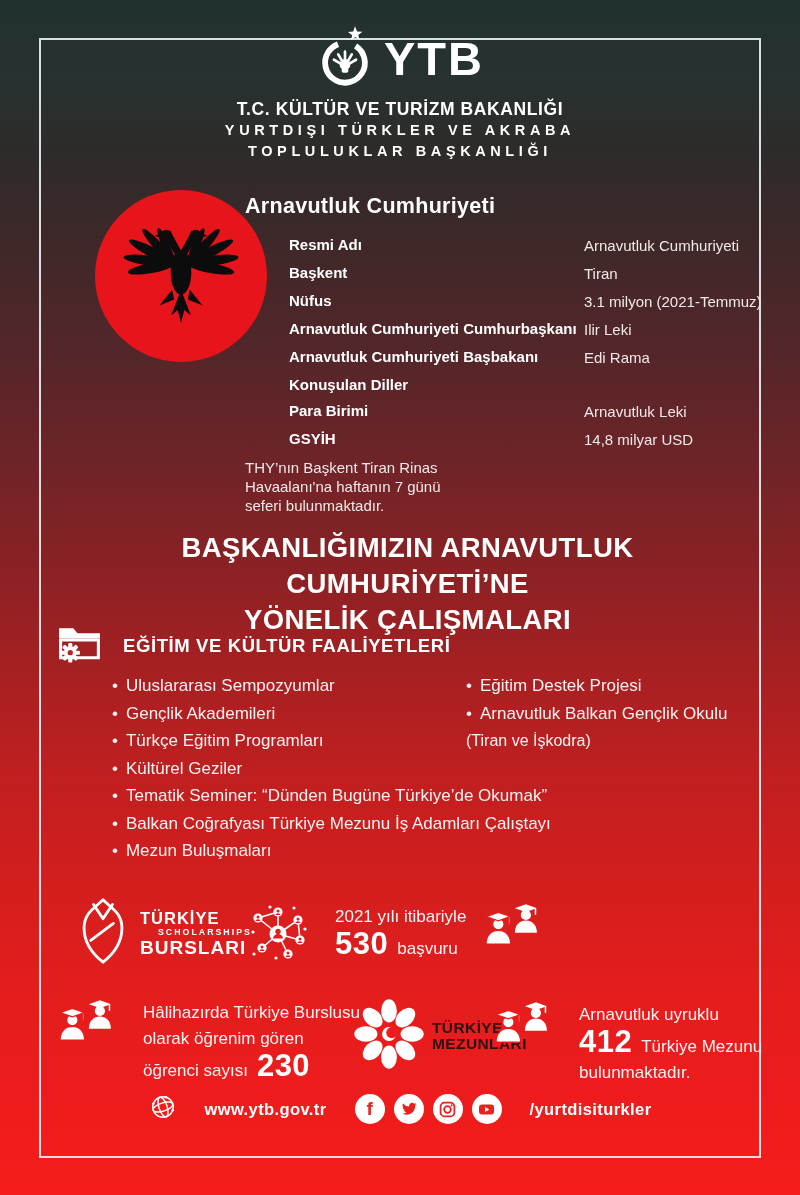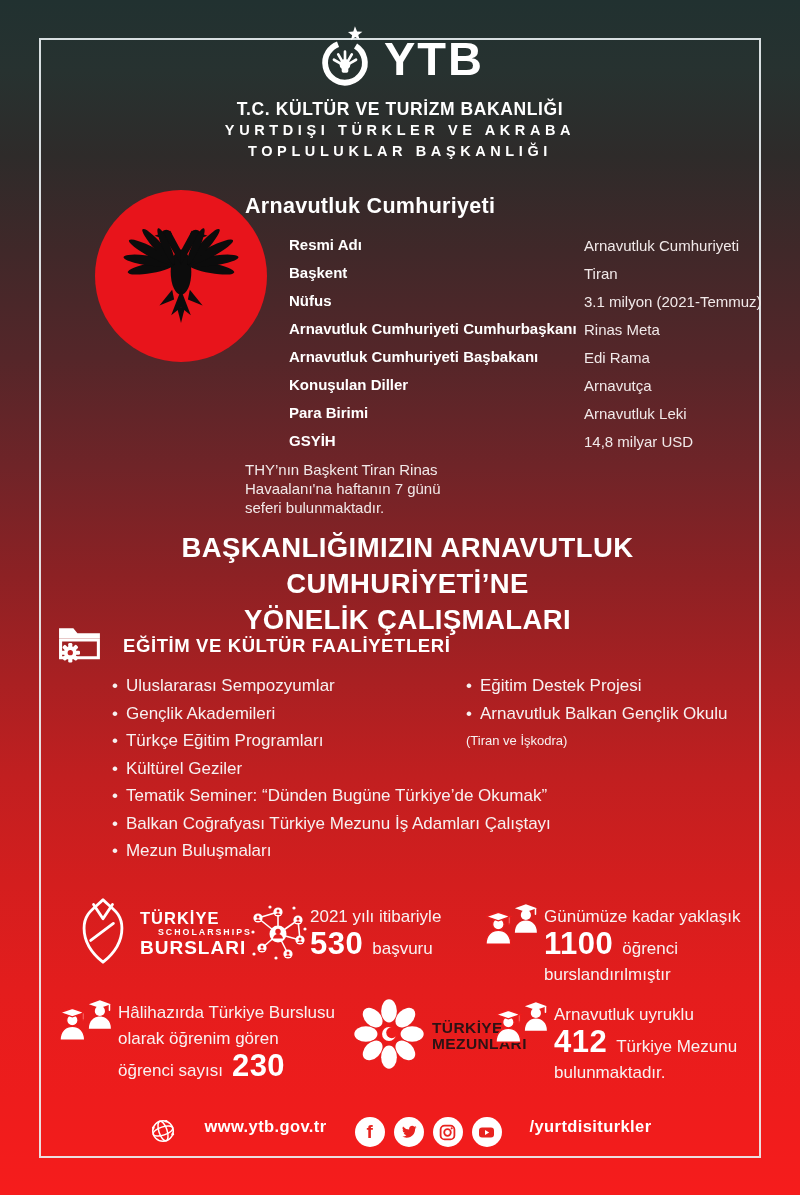--- a/index.html
+++ b/index.html
@@ -31,40 +31,40 @@
   
   .section-title{position:absolute;top:530px;left:70px;right:55px;text-align:center;
     font-weight:bold;font-size:27.5px;line-height:36px;letter-spacing:.4px;}
   
   .act-head{position:absolute;left:57px;top:623px;display:flex;align-items:center;gap:19px;}
   .act-head-label{font-size:18.5px;font-weight:bold;letter-spacing:.6px;text-align:right;}
   .bullets-left{position:absolute;left:112px;top:672px;}
   .bullets-right{position:absolute;left:466px;top:672px;}
   .bullet{font-size:17px;line-height:27.5px;color:#f7f1f1;}
   .bullet::before{content:"•";margin-right:8px;}
-  .note-line{font-size:13px;line-height:27.5px;color:#f7f1f1;}
+  .note-line{font-size:16px;line-height:27.5px;color:#f7f1f1;}
   
   .burslari-logo{position:absolute;left:74px;top:896px;display:flex;align-items:center;gap:8px;}
   .tb1{font-size:16.5px;font-weight:bold;letter-spacing:1px;line-height:17px;}
   .tb2{font-size:8.8px;font-weight:bold;letter-spacing:2px;line-height:11px;padding-left:18px;}
   .tb3{font-size:19px;font-weight:bold;letter-spacing:1px;line-height:19px;}
-  .stat{position:absolute;display:flex;gap:2px;align-items:flex-start;}
+  .stat{position:absolute;display:flex;gap:27px;align-items:flex-start;}
   .stat-a{left:248px;top:902px;}
   .stat-b{left:486px;top:902px;}
   .stat-c{left:60px;top:998px;}
   .stat-d{left:496px;top:1000px;}
   .stat-text{padding-top:2px;}
   .stat-line{font-size:17px;line-height:26px;color:#f8f2f2;}
   .numrow{display:flex;align-items:baseline;gap:9px;}
   .num{font-size:31px;font-weight:bold;line-height:28px;letter-spacing:.5px;}
   .mezunlar-logo{position:absolute;left:352px;top:997px;display:flex;align-items:center;gap:6px;}
   .mez-text{color:#2d1214;font-weight:bold;font-size:15.5px;line-height:16.5px;letter-spacing:.4px;}
   
-  .footer{position:absolute;top:1117px;left:0;right:0;display:flex;
-    justify-content:center;gap:28px;}
+  .footer{position:absolute;top:1093px;left:0;right:0;display:flex;
+    justify-content:center;align-items:center;gap:28px;}
   .site,.handle{font-size:16.5px;font-weight:bold;letter-spacing:.4px;}
   .socials{display:flex;gap:9px;}
   .soc{width:30px;height:30px;border-radius:50%;background:#fff;display:flex;
     align-items:center;justify-content:center;cursor:pointer;}
   .fb-glyph{color:#e8231f;font-size:19px;font-weight:bold;line-height:1;padding-bottom:2px;}
 </style>
 </head>
 <body>
 
 <div class="poster">
@@ -147,29 +147,28 @@
     <div class="fact">
       <span class="lbl">Başkent</span>
       <span class="val">Tiran</span>
     </div>
     <div class="fact">
       <span class="lbl">Nüfus</span>
       <span class="val">3.1 milyon (2021-Temmuz)</span>
     </div>
     <div class="fact">
       <span class="lbl">Arnavutluk Cumhuriyeti Cumhurbaşkanı</span>
-      <span class="val">Rinas Meta</span>
+      <span class="val">Ilir Leki</span>
     </div>
     <div class="fact">
       <span class="lbl">Arnavutluk Cumhuriyeti Başbakanı</span>
       <span class="val">Edi Rama</span>
     </div>
     <div class="fact">
       <span class="lbl">Konuşulan Diller</span>
-      <span class="val">Arnavutça</span>
     </div>
     <div class="fact">
       <span class="lbl">Para Birimi</span>
       <span class="val">Arnavutluk Leki</span>
     </div>
     <div class="fact">
       <span class="lbl">GSYİH</span>
       <span class="val">14,8 milyar USD</span>
     </div>
     <div class="fact">
@@ -298,28 +297,20 @@
           <rect x="23.4" y="7" width="1.8" height="8" rx="0.9"></rect>
           <path d="M0,36 C0,26.5 6,21.5 13,21.5 C20,21.5 26,26.5 26,36 Z"></path>
         </g>
         <g transform="translate(0,9) scale(1.12)" fill="#fff" stroke="#e81d1d" stroke-width="1.4">
           <circle cx="13" cy="15" r="6"></circle>
           <polygon points="0,7 13,11.5 26,7 13,2.5"></polygon>
           <rect x="23.4" y="7" width="1.8" height="8" rx="0.9"></rect>
           <path d="M0,36 C0,26.5 6,21.5 13,21.5 C20,21.5 26,26.5 26,36 Z"></path>
         </g>
       </svg>
-    </span>
-    <span class="stat-text">
-      <div class="stat-line">Günümüze kadar yaklaşık</div>
-      <div class="numrow">
-        <span class="num">1100</span>
-        <span class="stat-line">öğrenci</span>
-      </div>
-      <div class="stat-line">burslandırılmıştır</div>
     </span>
   </div>
 
   <div class="stat stat-c">
     <span>
       <svg width="56" height="48" viewBox="0 0 66 56">
         <g transform="translate(34,0)" fill="#fff">
           <circle cx="13" cy="15" r="6"></circle>
           <polygon points="0,7 13,11.5 26,7 13,2.5"></polygon>
           <rect x="23.4" y="7" width="1.8" height="8" rx="0.9"></rect>

